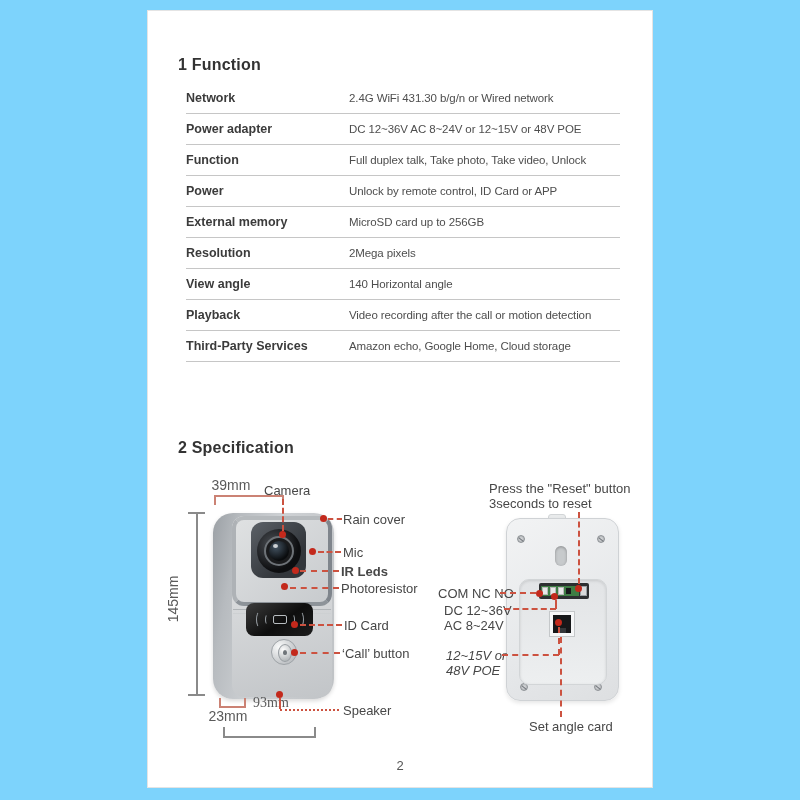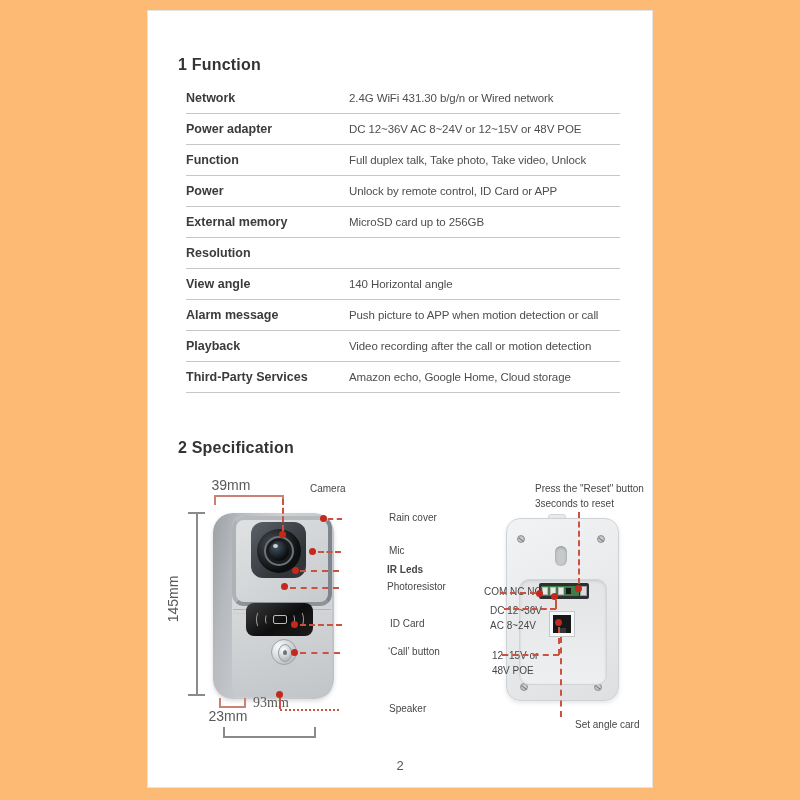--- a/index.html
+++ b/index.html
@@ -1,34 +1,34 @@
 <!DOCTYPE html>
 <html><head>
 <meta charset="utf-8">
 <style>
   * { box-sizing: border-box; margin: 0; padding: 0; }
   html,body { width:800px; height:800px; background:#ffffff;
     font-family:"Liberation Sans", sans-serif; color:#3a3a3a; }
-  #stage { position:relative; width:800px; height:800px; background:#fdba74; overflow:hidden; }
+  #stage { position:relative; width:800px; height:800px; background:#7dd3fc; overflow:hidden; }
   .page { position:absolute; left:147px; top:10px; width:506px; height:778px;
     background:#ffffff; border:1px solid #e4e4e4; }
 
   
   .h-sec { position:absolute; font-size:16px; font-weight:bold; color:#333333; letter-spacing:.2px; }
   #h-func { left:30px; top:45px; }
   #h-spec { left:30px; top:428px; }
 
   
   .spec-table { position:absolute; left:38px; top:72px; width:434px; }
   .spec-row { display:flex; align-items:center; height:31px; border-bottom:1px solid #c6c6c6; }
   .spec-row .lbl { width:163px; flex:0 0 163px; font-size:12.5px; font-weight:bold; color:#3b3b3b; }
   .spec-row .val { flex:1; font-size:11.5px; color:#4e4e4e; letter-spacing:-.1px; white-space:nowrap; }
 
   
-  .co-label { position:absolute; font-size:10px; color:#474747; white-space:nowrap;margin-left:46px; }
+  .co-label { position:absolute; font-size:13px; color:#474747; white-space:nowrap; }
   .co-label.two { line-height:15px; }
   .dot { position:absolute; width:7px; height:7px; border-radius:50%; background:#c3291c; }
   .dash-h { position:absolute; height:0; border-top:2px dashed #cc5240; }
   .dash-v { position:absolute; width:0; border-left:2px dashed #cc5240; }
   .dot-h { position:absolute; height:0; border-top:2px dotted #cc5240; }
 
   
   .dim-text { position:absolute; font-size:14px; color:#5a5a5a; text-align:center; }
   .bracket-down { position:absolute; border-top:2px solid #cb8274; border-left:2px solid #cb8274; border-right:2px solid #cb8274; }
   .bracket-up { position:absolute; border-bottom:2px solid #cb8274; border-left:2px solid #cb8274; border-right:2px solid #cb8274; }
@@ -130,28 +130,25 @@
       <div class="spec-row">
         <span class="lbl">Power</span>
         <span class="val">Unlock by remote control, ID Card or APP</span>
       </div>
       <div class="spec-row">
         <span class="lbl">External memory</span>
         <span class="val">MicroSD card up to 256GB</span>
       </div>
       <div class="spec-row">
         <span class="lbl">Resolution</span>
+        <span class="val">2Mega pixels</span>
       </div>
       <div class="spec-row">
         <span class="lbl">View angle</span>
         <span class="val">140 Horizontal angle</span>
-      </div>
-      <div class="spec-row">
-        <span class="lbl">Alarm message</span>
-        <span class="val">Push picture to APP when motion detection or call</span>
       </div>
       <div class="spec-row">
         <span class="lbl">Playback</span>
         <span class="val">Video recording after the call or motion detection</span>
       </div>
       <div class="spec-row">
         <span class="lbl">Third-Party Services</span>
         <span class="val">Amazon echo, Google Home, Cloud storage</span>
       </div>
     </div>
@@ -253,21 +250,21 @@
     <div class="dot" style="left:388px; top:579px;"></div>
 
     <div class="co-label two" style="left:296px; top:592px;">
       <div>DC 12~36V</div>
       <div>AC 8~24V</div>
     </div>
     <div class="dash-h" style="left:356px; top:597px; width:52px;"></div>
     <div class="dash-v" style="left:407px; top:589px; height:9px;"></div>
     <div class="dot" style="left:403px; top:582px;"></div>
 
-    <div class="co-label two" style="left:298px; top:637px;">
+    <div class="co-label two" style="left:298px; top:637px;font-style:italic;">
       <div>12~15V or</div>
       <div>48V POE</div>
     </div>
     <div class="dash-h" style="left:354px; top:643px; width:57px;"></div>
     <div class="dash-v" style="left:410px; top:616px; height:28px;"></div>
     <div class="dot" style="left:407px; top:608px;"></div>
 
     <div class="dash-v" style="left:412px; top:626px; height:80px;"></div>
     <div class="co-label" style="left:381px; top:708px;">Set angle card</div>
 

